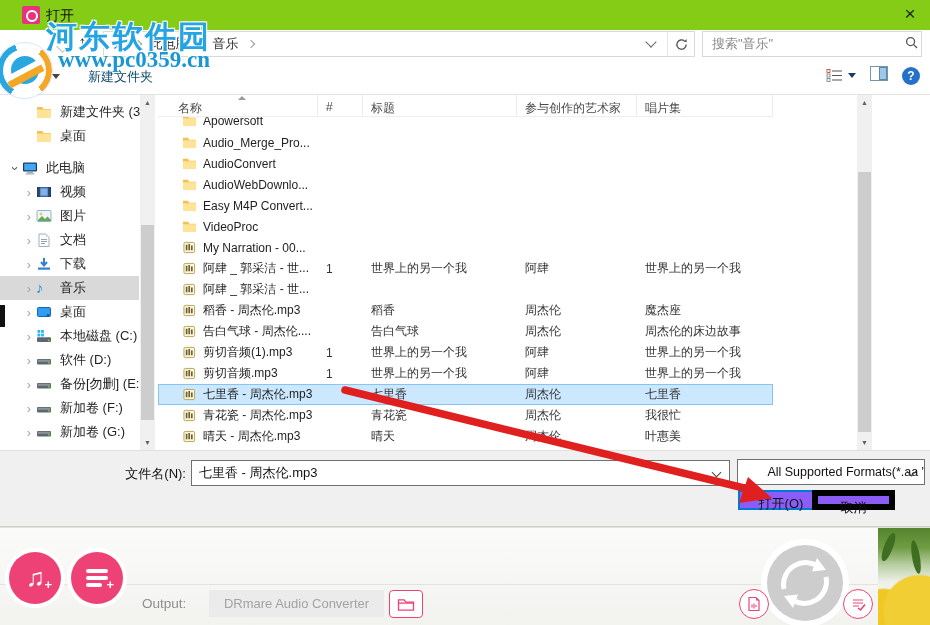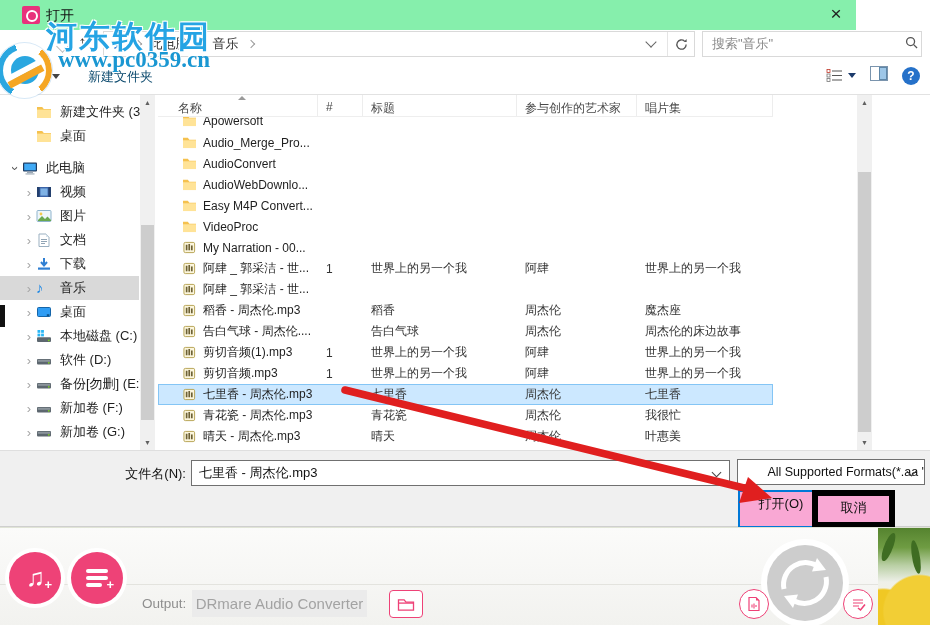--- a/index.html
+++ b/index.html
@@ -1,21 +1,21 @@
 <!DOCTYPE html>
 <html><head>
 <meta charset="utf-8">
 <style>
   * { margin:0; padding:0; box-sizing:border-box; }
   html,body { width:930px; height:625px; overflow:hidden;
     font-family:"Liberation Sans","DejaVu Sans",sans-serif; background:#fff; }
   #stage { position:relative; width:930px; height:625px; background:#fff; }
 
   
-  #titlebar { position:absolute; left:0; top:0; width:856px; height:30px; background:#86efac; }
+  #titlebar { position:absolute; left:0; top:0; width:930px; height:30px; background:#84cc16; }
   .app-icon { position:absolute; left:22px; top:6px; width:18px; height:18px; background:#e8327c; border-radius:2px; }
   .app-icon::after { content:""; position:absolute; left:4px; top:4px; width:8px; height:8px; border:2px solid #fff; border-radius:50%; }
   .win-title { position:absolute; left:46px; top:7px; font-size:14px; color:#111; }
   .close-x { position:absolute; right:8px; top:2px; width:24px; height:24px; font-size:19px; color:#222; text-align:center; line-height:24px; cursor:pointer; }
 
   
   #navbar { position:absolute; left:0; top:30px; width:930px; height:28px; }
   .nav-chev { position:absolute; left:58px; top:12px; width:9px; height:9px; border-right:1.6px solid #b9b9b9; border-bottom:1.6px solid #b9b9b9; transform:rotate(45deg); }
   .nav-up { position:absolute; left:78px; top:3px; font-size:17px; color:#333; }
   .addressbar { position:absolute; left:103px; top:1px; width:592px; height:26px; border:1px solid #d9d9d9; background:#fff; display:flex; align-items:center; font-size:13px; color:#333; }
@@ -73,34 +73,34 @@
   .cell.c0 { padding-left:24px; display:flex; align-items:center; color:#1e1e1e; }
   .fic { width:15px; height:14px; margin-right:6px; flex:0 0 15px; }
   .fic svg { width:15px; height:13px; }
 
   
   #footer { position:absolute; left:0; top:450px; width:930px; height:77px; background:#f0f0f0; border-top:1px solid #dfdfdf; border-bottom:1px solid #cfcfcf; }
   .fn-label { position:absolute; left:100px; top:14px; width:86px; text-align:right; font-size:13px; color:#111; }
   .combo { position:absolute; left:191px; top:9px; width:539px; height:26px; background:#fff; border:1px solid #707070; font-size:13px; color:#111; line-height:24px; padding-left:7px; }
   .combo .chev, .selectbox .chev { position:absolute; right:9px; top:8px; width:7px; height:7px; border-right:1.4px solid #444; border-bottom:1.4px solid #444; transform:rotate(45deg); }
   .selectbox { position:absolute; left:737px; top:8px; width:188px; height:26px; background:#fff; border:1px solid #707070; font-size:12.5px; color:#111; line-height:24px; padding-left:7px; white-space:nowrap; overflow:hidden;text-align:right; }
-  .btn { position:absolute; top:39px; height:38px; background:#f9a8d4; font-size:13px; color:#111; text-align:center; line-height:23px; }
+  .btn { position:absolute; top:39px; height:20px; background:#8b5cf6; font-size:13px; color:#111; text-align:center; line-height:23px; }
   .btn.primary { left:738px; width:86px; border:2px solid #0078d7; }
   .btn.normal { left:812px; width:83px; border:6px solid #000000; }
 
   
   #appstrip { position:absolute; left:0; top:527px; width:930px; height:98px; background:linear-gradient(180deg,#fbfbfa,#f2f2ef); border-top:1px solid #e0e4d6; }
   .shelf-line { position:absolute; left:0; top:56px; width:878px; height:1px; background:#e3e3de; }
   .pink-circle { position:absolute; width:52px; height:52px; border-radius:50%; background:#ee4277; box-shadow:0 0 0 4px #fff; display:flex; align-items:center; justify-content:center; }
   .pc-note { color:#fff; font-size:25px; margin-top:-2px; }
   .pc-plus { position:absolute; right:9px; bottom:12px; color:#fff; font-size:13px; font-weight:bold; }
   .bars { display:flex; flex-direction:column; gap:3.5px; }
   .bars span { display:block; height:3.5px; background:#fff; border-radius:2px; }
   .out-label { position:absolute; left:142px; top:68px; font-size:13.5px; color:#8e8e8e; }
-  .out-box { position:absolute; left:192px; top:62px; width:175px; height:27px; background:#ebebeb; font-size:15px; color:#a3a3a3; text-align:center; line-height:27px; }
+  .out-box { position:absolute; left:209px; top:62px; width:175px; height:27px; background:#ebebeb; font-size:13px; color:#a3a3a3; text-align:center; line-height:27px; }
   .folder-btn { position:absolute; left:389px; top:62px; width:34px; height:28px; background:#fff; border:1.5px solid #ee4277; border-radius:4px; display:flex; align-items:center; justify-content:center; }
   .sync-wrap { position:absolute; left:761px; top:11px; width:88px; height:88px; background:#fff; border-radius:50%; display:flex; align-items:center; justify-content:center; }
   .mini { position:absolute; width:30px; height:30px; border-radius:50%; background:#fff; border:1.5px solid #ee4277; display:flex; align-items:center; justify-content:center; }
   .wallpaper { position:absolute; left:878px; top:0; width:52px; height:98px;
     background:
       radial-gradient(circle at 80% 85%, #f2ce35 0 38%, transparent 40%),
       radial-gradient(circle at 10% 95%, #f0c824 0 30%, transparent 32%),
       linear-gradient(180deg,#55832f 0%,#6f9c43 20%,#b9cfa4 38%,#eef0e9 55%,#f5f2e2 72%,#efd14a 88%,#ecc91e 100%); }
   .leaf { position:absolute; background:#3f6d22; border-radius:60% 40% 60% 40%; }
 

